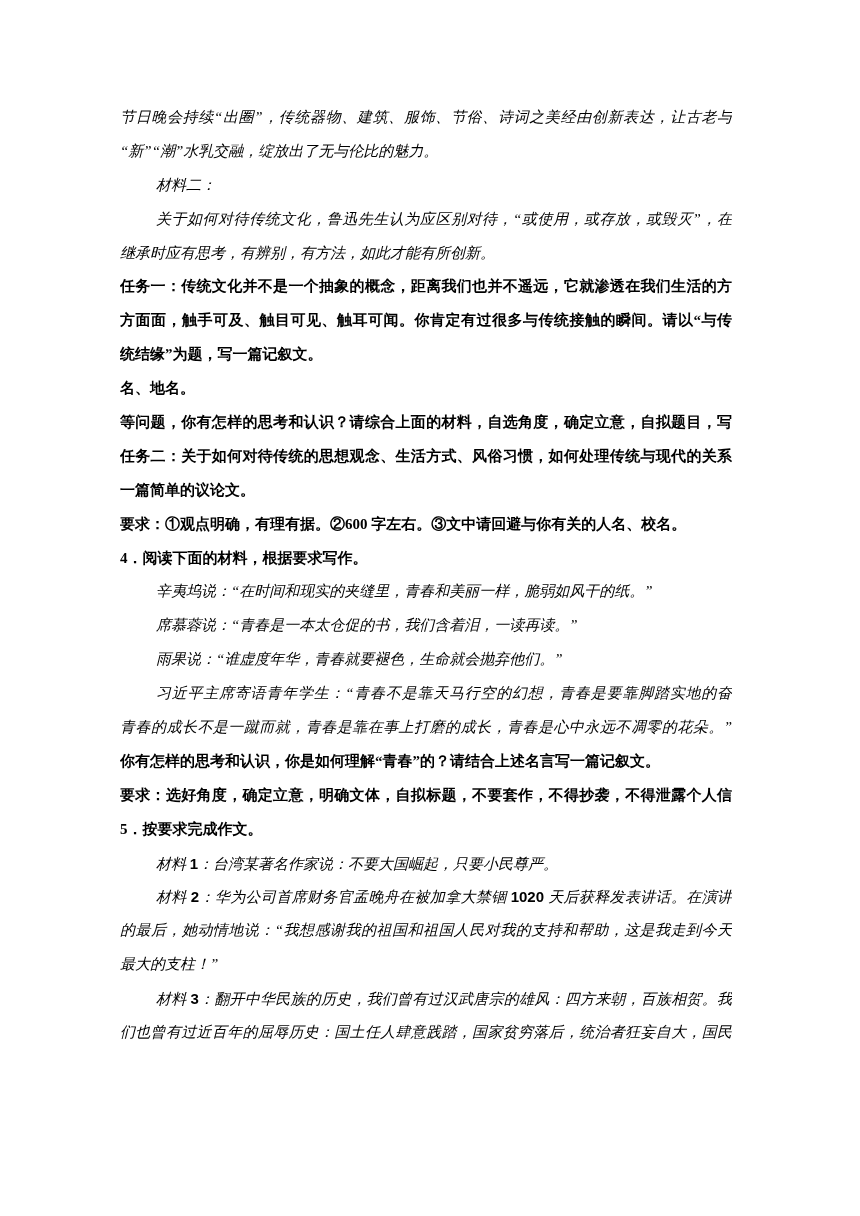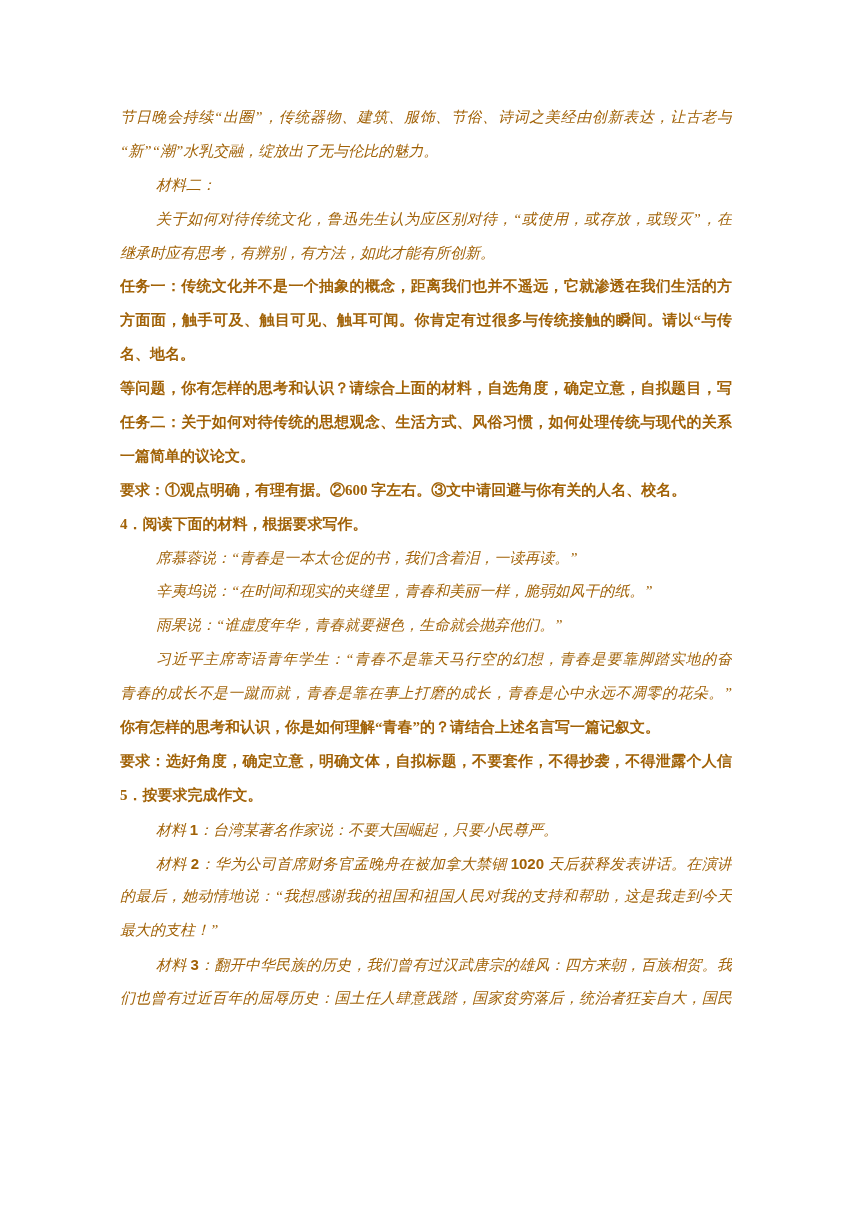--- a/index.html
+++ b/index.html
@@ -20,21 +20,21 @@
     top: 101px;
     width: 612px;
     color: #111111;
   }
   .line {
     font-size: 15px;
     line-height: 33.9px;
     height: 33.9px;
     overflow: hidden;
     text-align: left;
-    color: #a16207;
+    color: #000000;
   }
   .line.fill {
     text-align: justify;
     text-align-last: justify;
   }
   .line.indent {
     text-indent: 36px;
   }
   .line.kai {
     font-style: italic;
@@ -56,28 +56,29 @@
 
 <div class="page">
   <div class="text-block" style="color: rgb(17, 17, 17);">
       <div class="line kai fill"><span>节日晚会持续“出圈”，传统器物、建筑、服饰、节俗、诗词之美经由创新表达，让古老与</span></div>
       <div class="line kai"><span>“新”“潮”水乳交融，绽放出了无与伦比的魅力。</span></div>
       <div class="line kai indent"><span>材料二：</span></div>
       <div class="line kai fill indent"><span>关于如何对待传统文化，鲁迅先生认为应区别对待，“或使用，或存放，或毁灭”，在</span></div>
       <div class="line kai"><span>继承时应有思考，有辨别，有方法，如此才能有所创新。</span></div>
       <div class="line song fill"><span>任务一：传统文化并不是一个抽象的概念，距离我们也并不遥远，它就渗透在我们生活的方</span></div>
       <div class="line song fill"><span>方面面，触手可及、触目可见、触耳可闻。你肯定有过很多与传统接触的瞬间。请以“与传</span></div>
+      <div class="line song"><span>统结缘”为题，写一篇记叙文。</span></div>
       <div class="line song"><span>名、地名。</span></div>
       <div class="line song fill"><span>等问题，你有怎样的思考和认识？请综合上面的材料，自选角度，确定立意，自拟题目，写</span></div>
       <div class="line song fill"><span>任务二：关于如何对待传统的思想观念、生活方式、风俗习惯，如何处理传统与现代的关系</span></div>
       <div class="line song"><span>一篇简单的议论文。</span></div>
       <div class="line song"><span>要求：①观点明确，有理有据。②600 字左右。③文中请回避与你有关的人名、校名。</span></div>
       <div class="line song"><span>4．阅读下面的材料，根据要求写作。</span></div>
+      <div class="line kai indent"><span>辛夷坞说：“在时间和现实的夹缝里，青春和美丽一样，脆弱如风干的纸。”</span></div>
       <div class="line kai indent"><span>席慕蓉说：“青春是一本太仓促的书，我们含着泪，一读再读。”</span></div>
-      <div class="line kai indent"><span>辛夷坞说：“在时间和现实的夹缝里，青春和美丽一样，脆弱如风干的纸。”</span></div>
       <div class="line kai indent"><span>雨果说：“谁虚度年华，青春就要褪色，生命就会抛弃他们。”</span></div>
       <div class="line kai fill indent"><span>习近平主席寄语青年学生：“青春不是靠天马行空的幻想，青春是要靠脚踏实地的奋斗；</span></div>
       <div class="line kai fill"><span>青春的成长不是一蹴而就，青春是靠在事上打磨的成长，青春是心中永远不凋零的花朵。”</span></div>
       <div class="line song"><span>你有怎样的思考和认识，你是如何理解“青春”的？请结合上述名言写一篇记叙文。</span></div>
       <div class="line song fill"><span>要求：选好角度，确定立意，明确文体，自拟标题，不要套作，不得抄袭，不得泄露个人信</span></div>
       <div class="line song"><span>5．按要求完成作文。</span></div>
       <div class="line kai indent"><span>材料 </span><span class="bnum">1</span><span>：台湾某著名作家说：不要大国崛起，只要小民尊严。</span></div>
       <div class="line kai fill indent"><span>材料 </span><span class="bnum">2</span><span>：华为公司首席财务官孟晚舟在被加拿大禁锢 </span><span class="bnum">1020</span><span> 天后获释发表讲话。在演讲</span></div>
       <div class="line kai fill"><span>的最后，她动情地说：“我想感谢我的祖国和祖国人民对我的支持和帮助，这是我走到今天</span></div>
       <div class="line kai"><span>最大的支柱！”</span></div>

